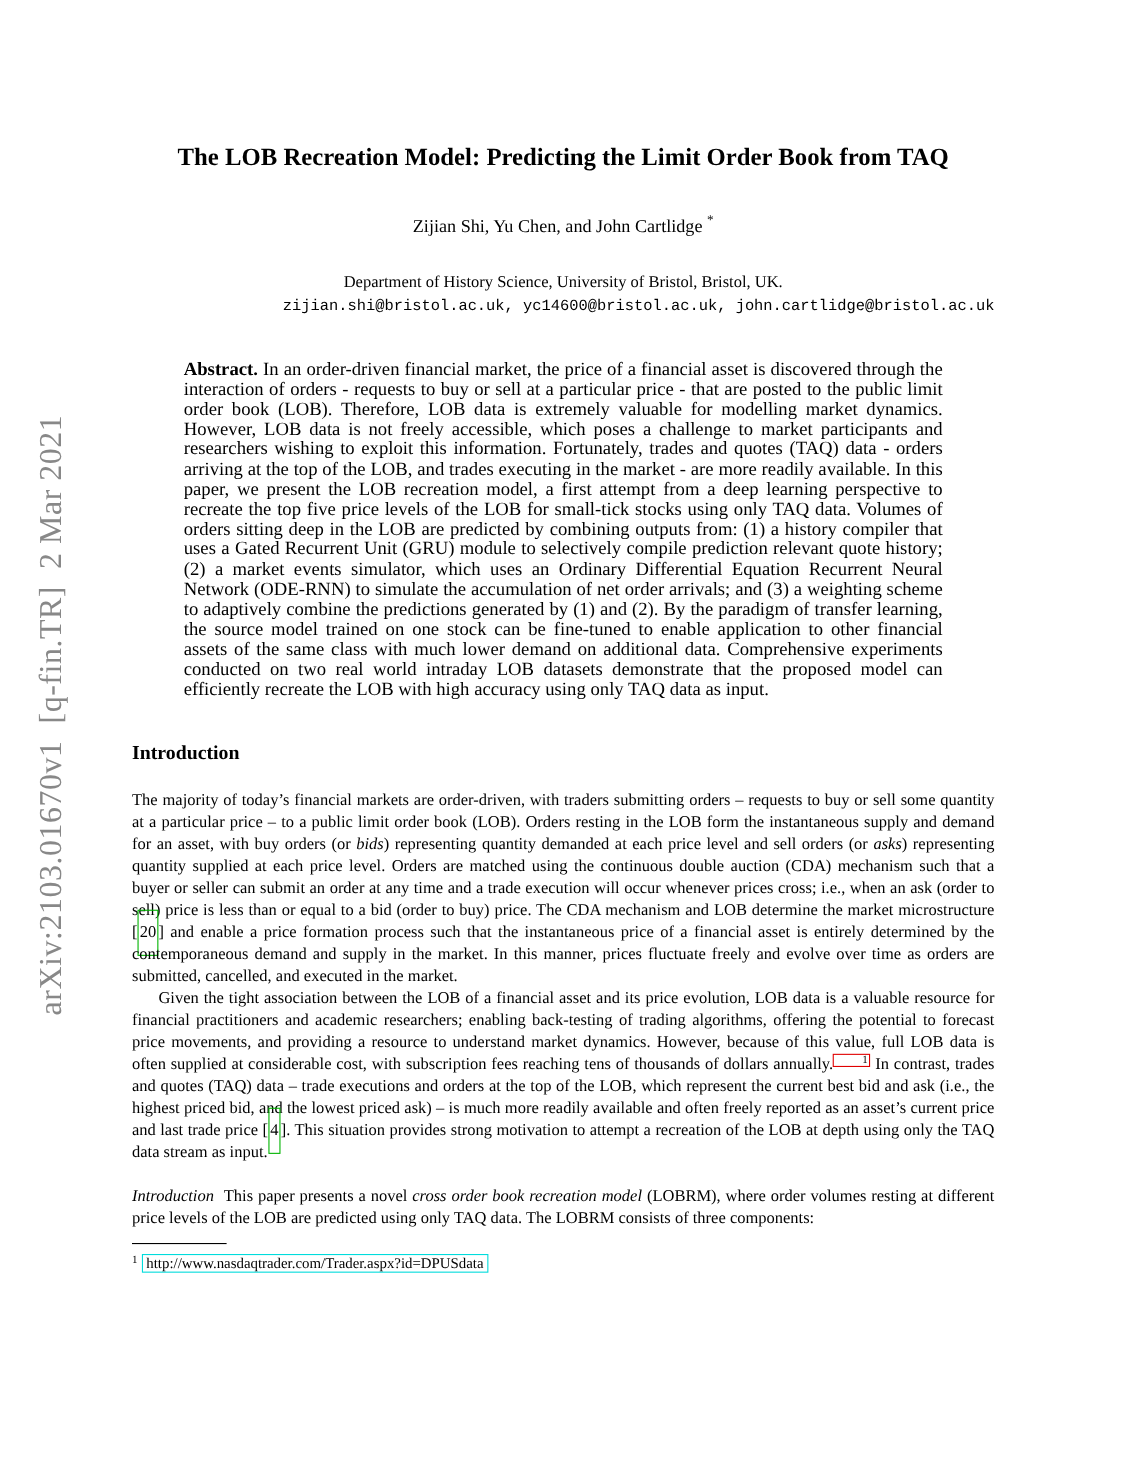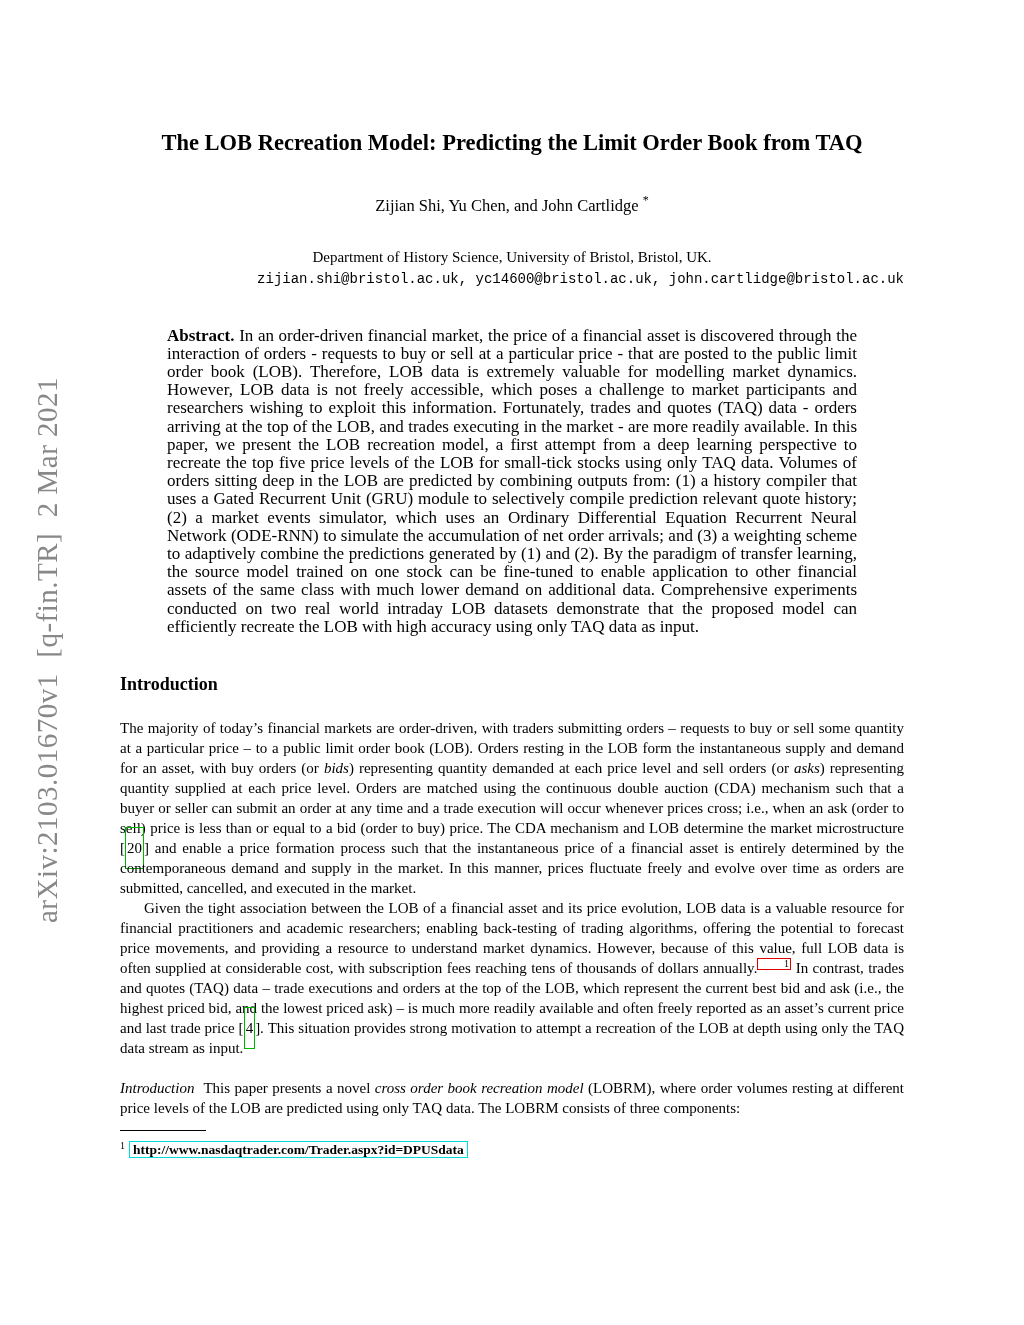--- a/index.html
+++ b/index.html
@@ -62,21 +62,20 @@
 
   .footnote-rule {
     border:none; border-top:1.2px solid #000;
     width:86px; margin:12px 0 5px 0;
   }
   .footnotes { font-size:13.5px; line-height:19px; }
   .footnotes .fnmark { vertical-align:super; font-size:10px; margin-right:4px; }
   .urlbox {
     border:1.5px solid #00dcdc; padding:0 3px;
     cursor:pointer;
-    font-weight:bold;
   }
 </style>
 </head>
 <body>
 
 <div class="watermark">arXiv:2103.01670v1  [q-fin.TR]  2 Mar 2021</div>
 
 <div class="content">
 
   <h1 class="title">

